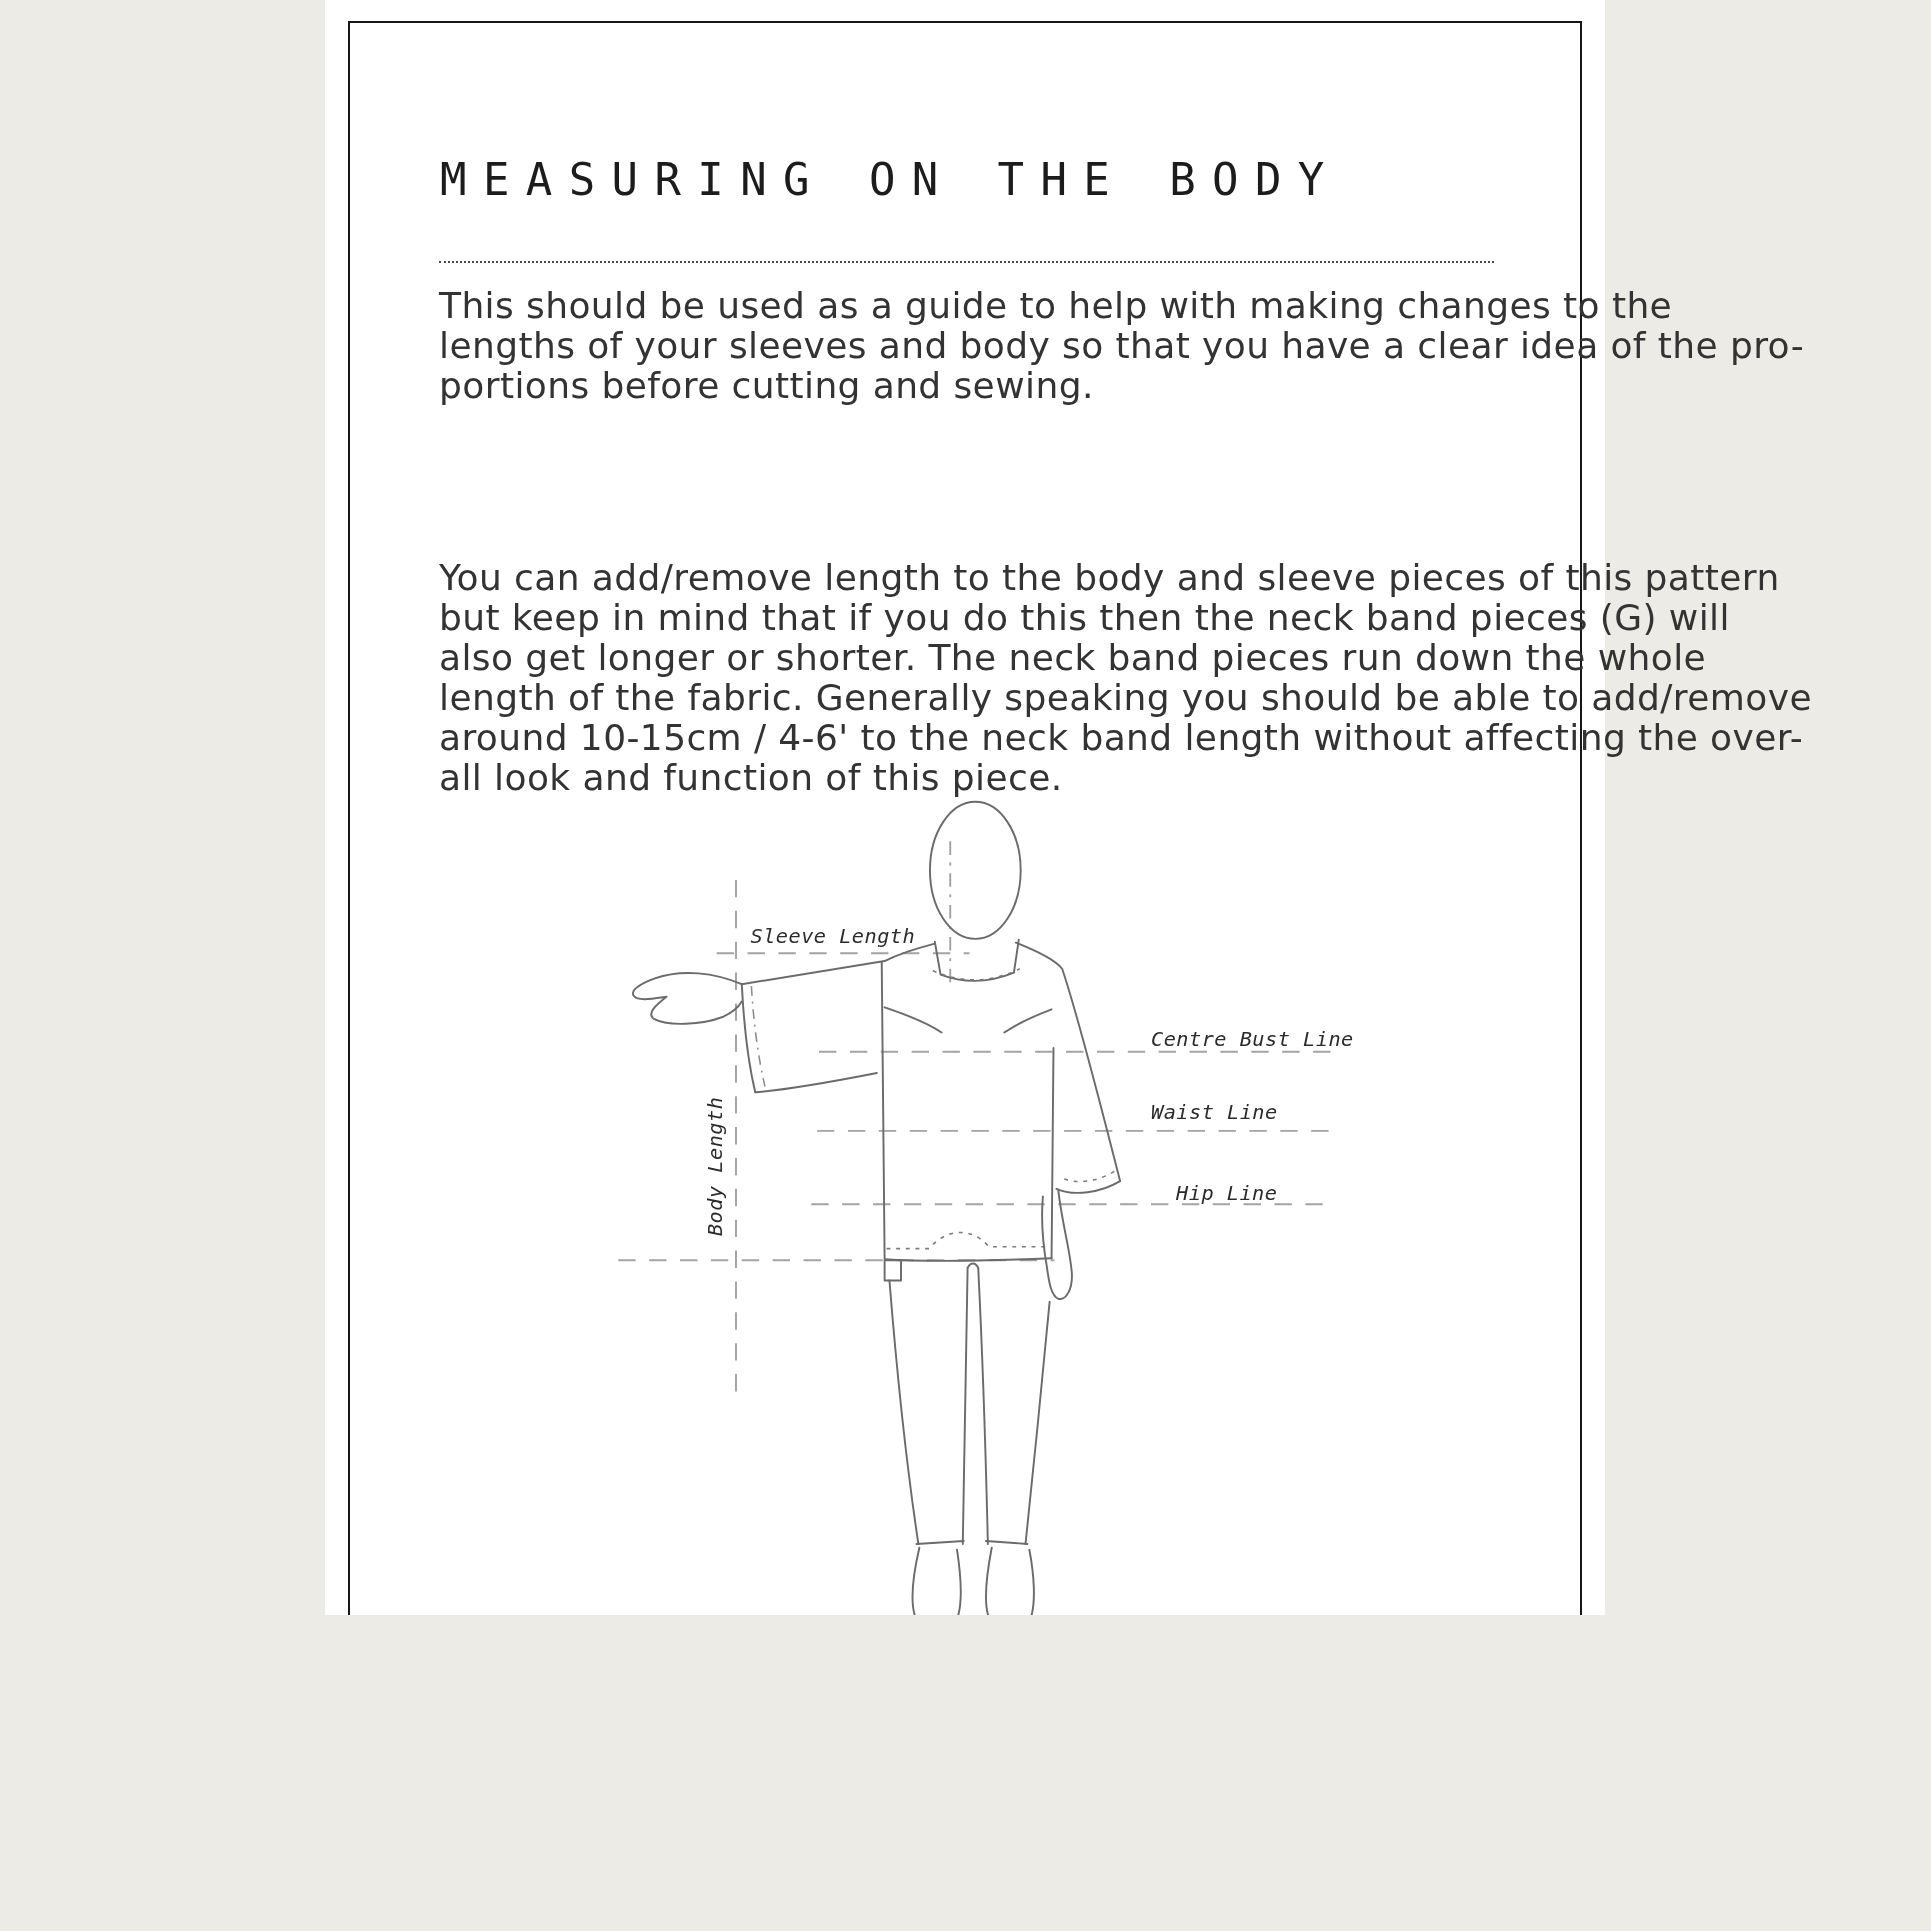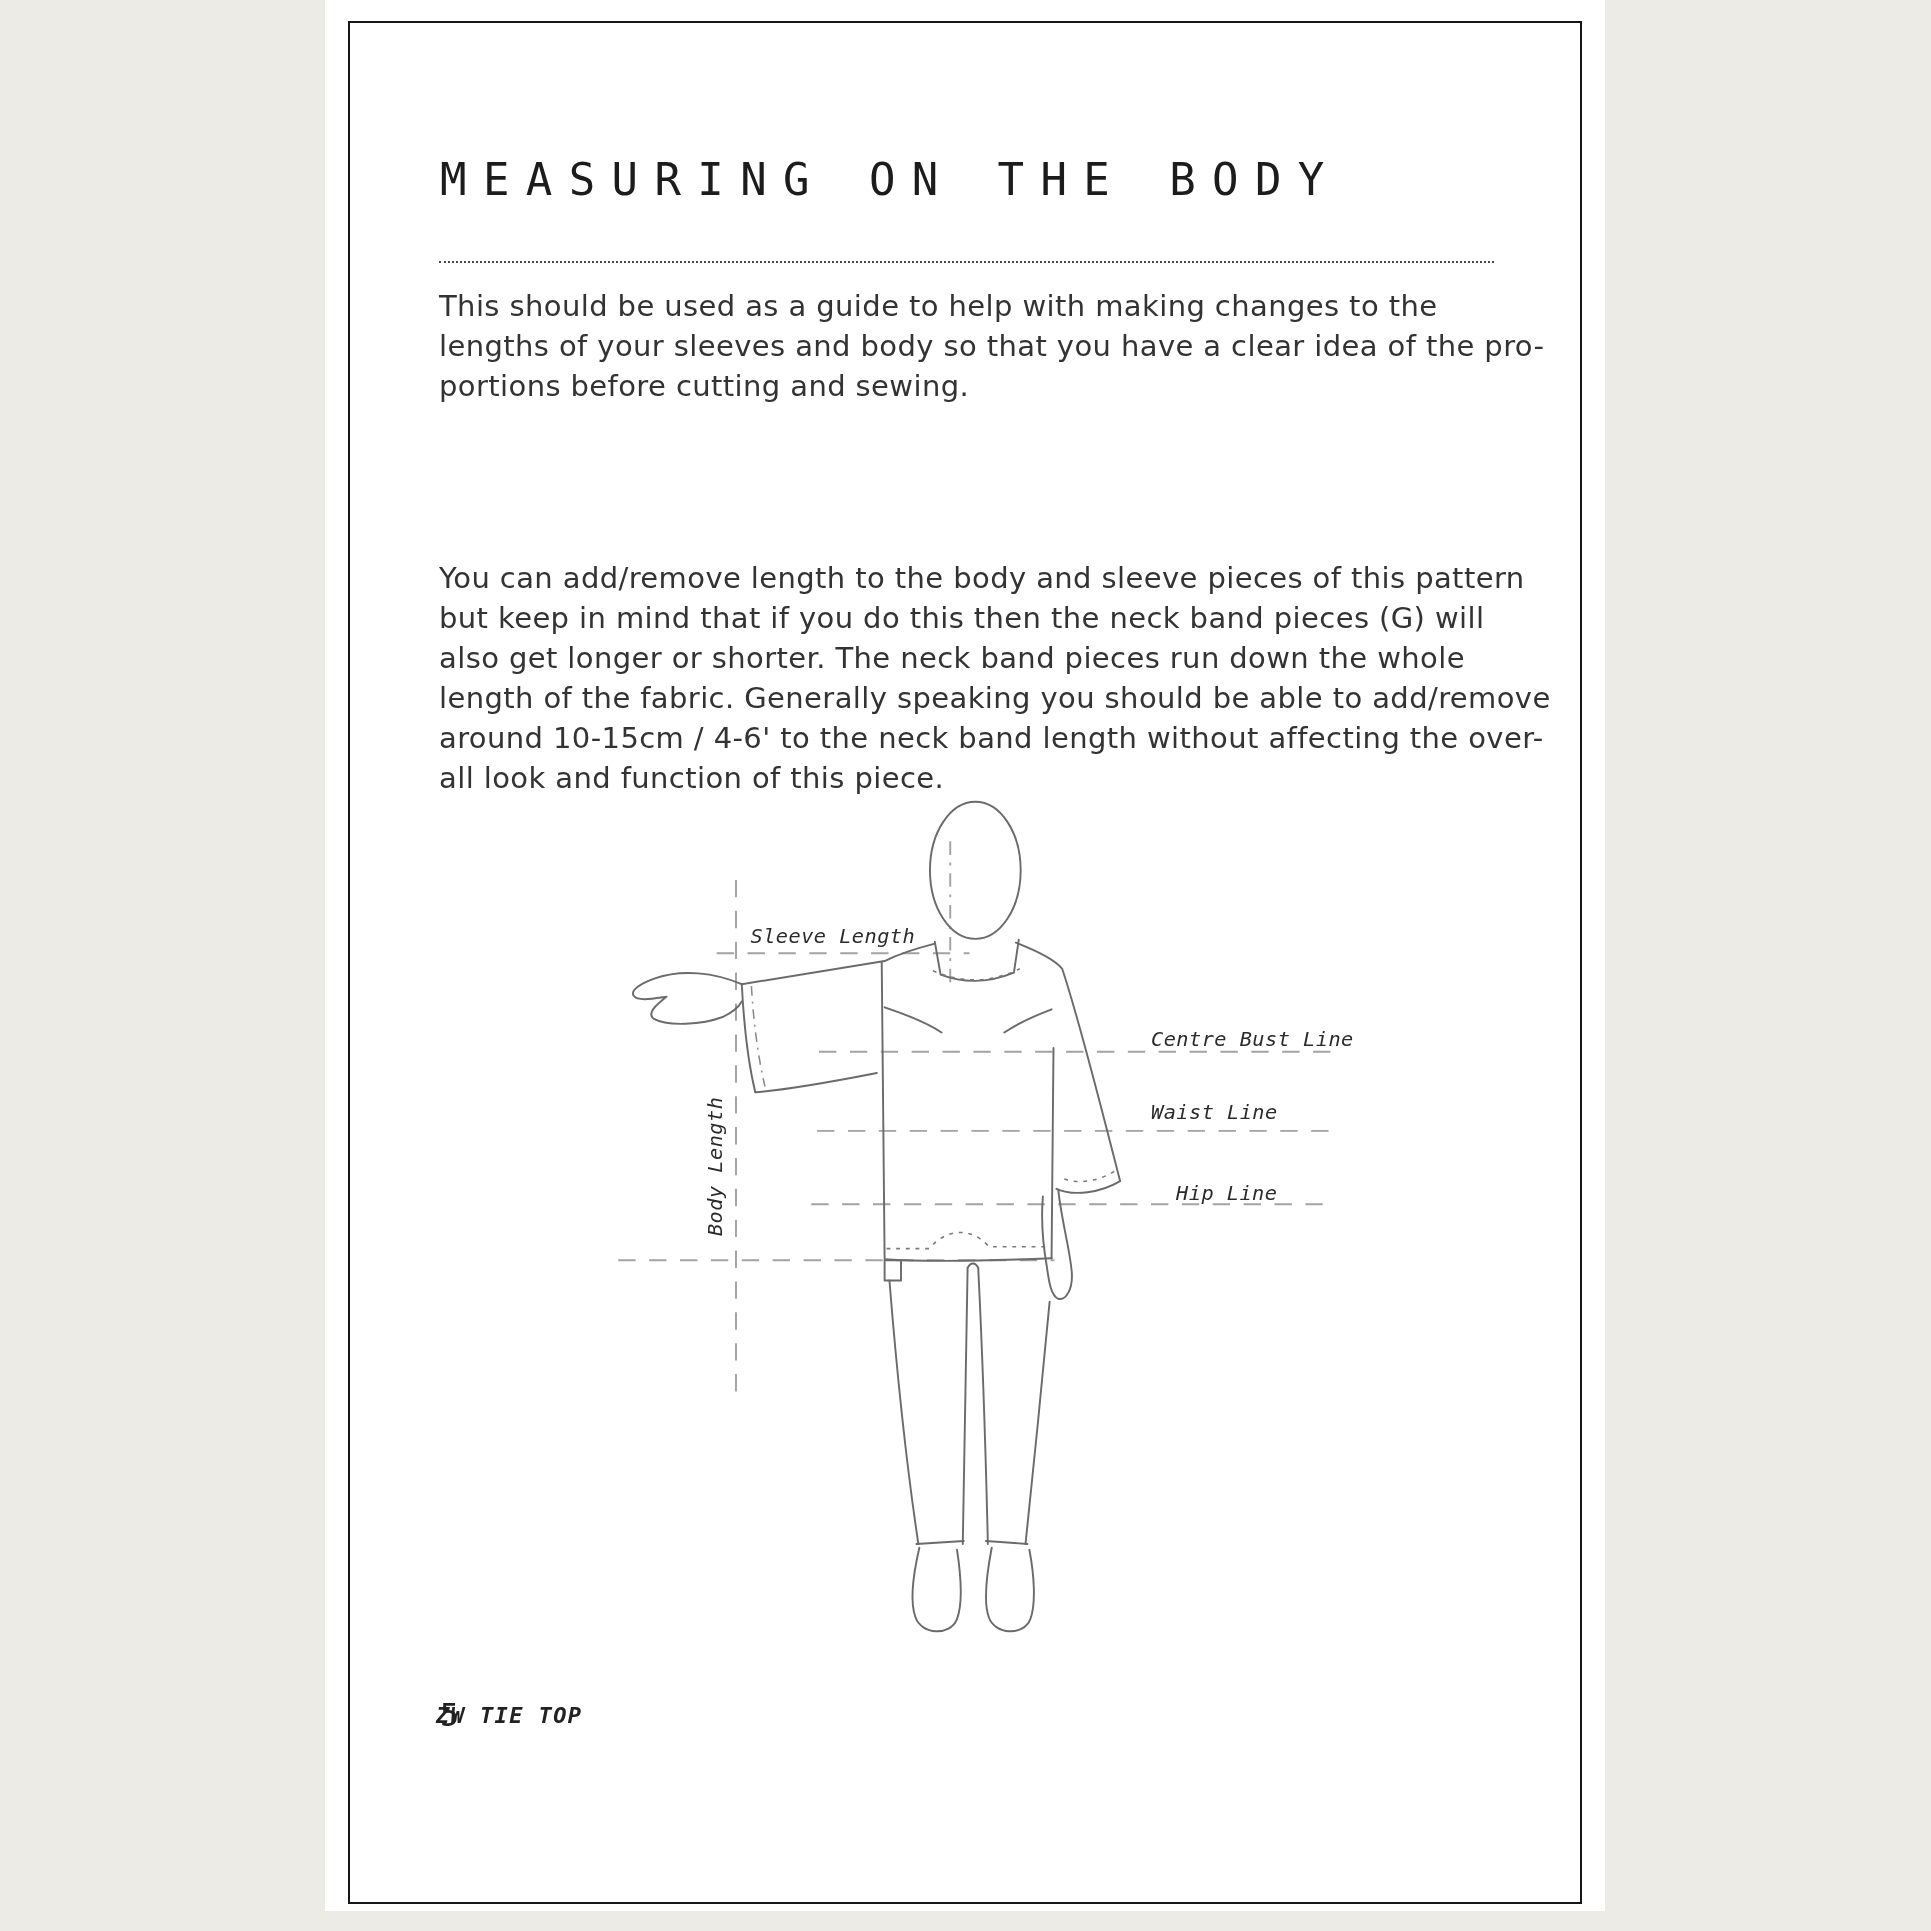--- a/index.html
+++ b/index.html
@@ -1,26 +1,26 @@
 <!DOCTYPE html>
 <html><head>
 <meta charset="utf-8">
 <style>
   html,body{margin:0;padding:0;background:#ECEBE6;}
-  .stage{position:relative;width:1931px;height:1911px;background:#ECEBE6;overflow:hidden;
+  .stage{position:relative;width:1931px;height:1615px;background:#ECEBE6;overflow:hidden;
          font-family:"DejaVu Sans",sans-serif;color:#2e2e2e;}
   .page{position:absolute;left:325px;top:0;width:1280px;height:1926px;background:#ffffff;}
   .page-border{position:absolute;left:348px;top:21px;width:1230px;height:1879px;
                border:2.9px solid #161616;background:transparent;}
   .doc-title{position:absolute;left:440px;top:158px;
              font-family:"DejaVu Sans Mono",monospace;font-size:44px;font-weight:500;
              letter-spacing:16.4px;color:#1c1c1c;white-space:nowrap;line-height:1;}
   .dotted-divider{position:absolute;left:439px;top:261px;width:1055px;height:0;
                   border-top:2.9px dotted #4a4a4a;}
-  .para{position:absolute;left:439px;font-size:29px;line-height:40px;color:#333;
+  .para{position:absolute;left:439px;font-size:36px;line-height:40px;color:#333;
         white-space:pre-line;letter-spacing:0.4px;}
   .para-intro{top:286px;}
   .section-heading{position:absolute;left:440px;top:493px;
                    font-family:"DejaVu Sans Mono",monospace;font-size:37px;font-weight:500;
                    letter-spacing:3.9px;color:#1c1c1c;white-space:nowrap;line-height:1;}
   .para-body{top:558px;}
   .figure-wrap{position:absolute;left:570px;top:795px;width:801px;height:859px;}
   .footer-num{position:absolute;left:440px;top:1699px;
               font-family:"DejaVu Sans Mono",monospace;font-size:32px;color:#222;line-height:1;}
   .footer-doc{position:absolute;left:436px;top:1705px;width:1058px;text-align:left;

